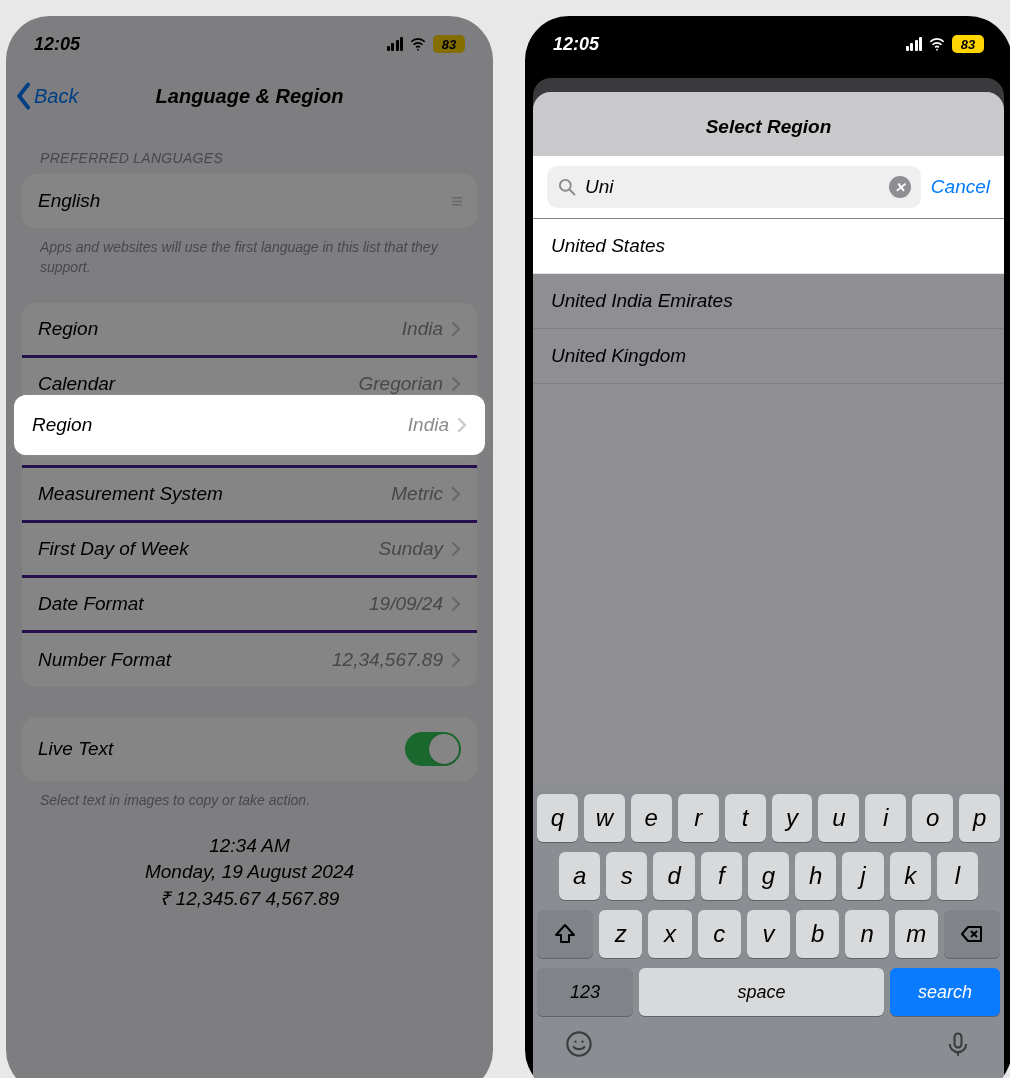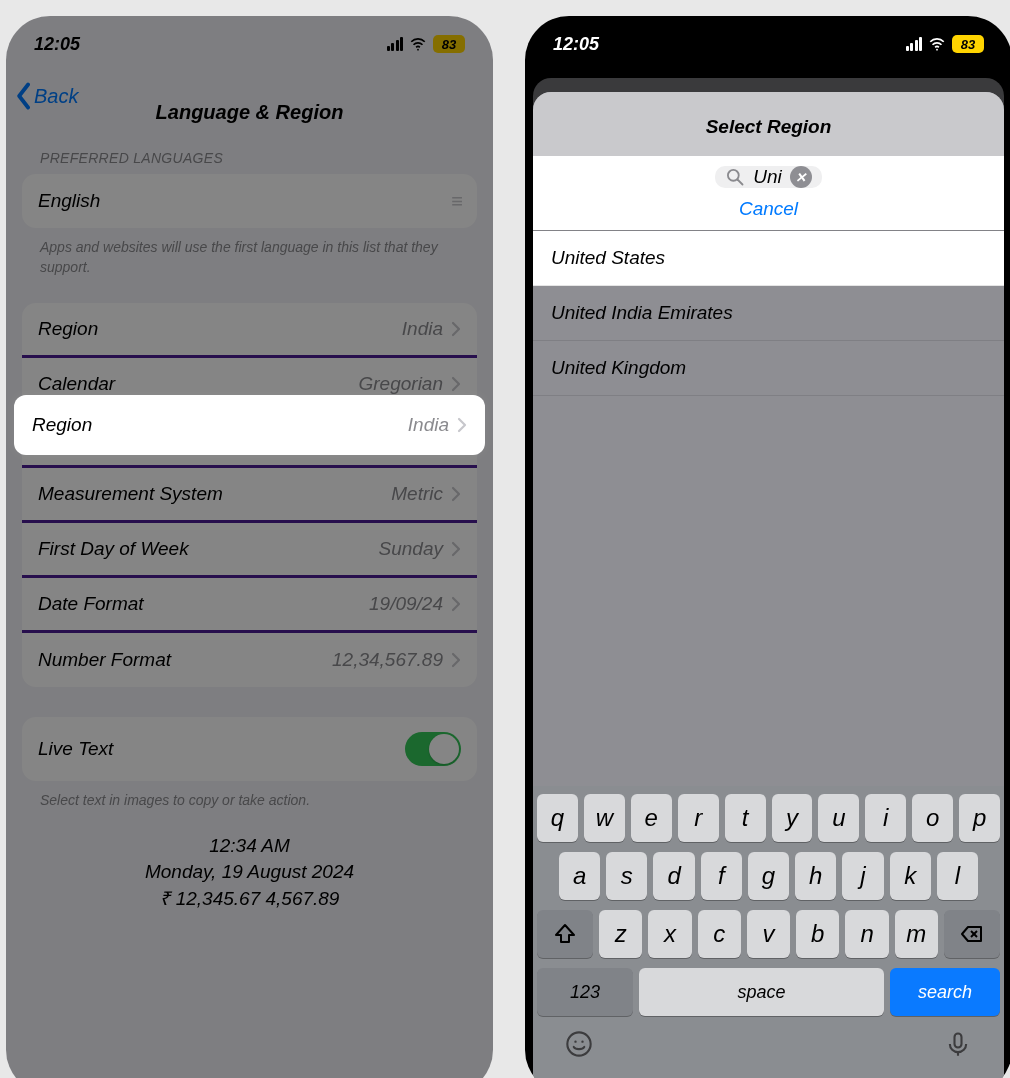--- a/index.html
+++ b/index.html
@@ -52,21 +52,21 @@
     width: 32px; height: 18px;
     border-radius: 5px;
     background: #ffd400;
     color:#000;
     font-size: 13px; font-weight: 700;
   }
   .phone2 .status-time { color:#fff; }
   .phone2 .status-bar { color:#fff; }
   
   .nav {
-    display:flex; align-items:flex-end; justify-content:center;
+    display:flex; align-items:center; justify-content:center;
     height: 56px; position:relative;
     padding: 0 14px;
   }
   .nav-back {
     position:absolute; left:8px; top:50%; transform:translateY(-50%);
     display:flex; align-items:center; gap:2px;
     color:#007aff; font-size:20px; font-weight:400;
   }
   .chev-left { width:18px; height:28px; }
   .nav-title { font-size:20px; font-weight:600; }
@@ -136,21 +136,21 @@
     background:#8e8e93; border-radius:18px 18px 0 0;
     overflow:hidden;
   }
   .sheet-title {
     text-align:center; font-size:19px; font-weight:600;
     padding:24px 0 18px 0; color:#000;
     background:#c9c9cc;
   }
   .search-row {
     display:flex; align-items:center; gap:10px;
-    padding: 10px 14px; background:#fff;flex-direction:column;
+    padding: 10px 14px; background:#fff;
   }
   .search-field {
     flex:1; display:flex; align-items:center; gap:8px;
     background:#efeff0; border-radius:10px;
     height:42px; padding:0 10px;
   }
   .search-icon { width:20px; height:20px; }
   .search-text { font-size:19px; color:#000; flex:1; }
   .clear-btn {
     width:22px; height:22px; border-radius:50%;

